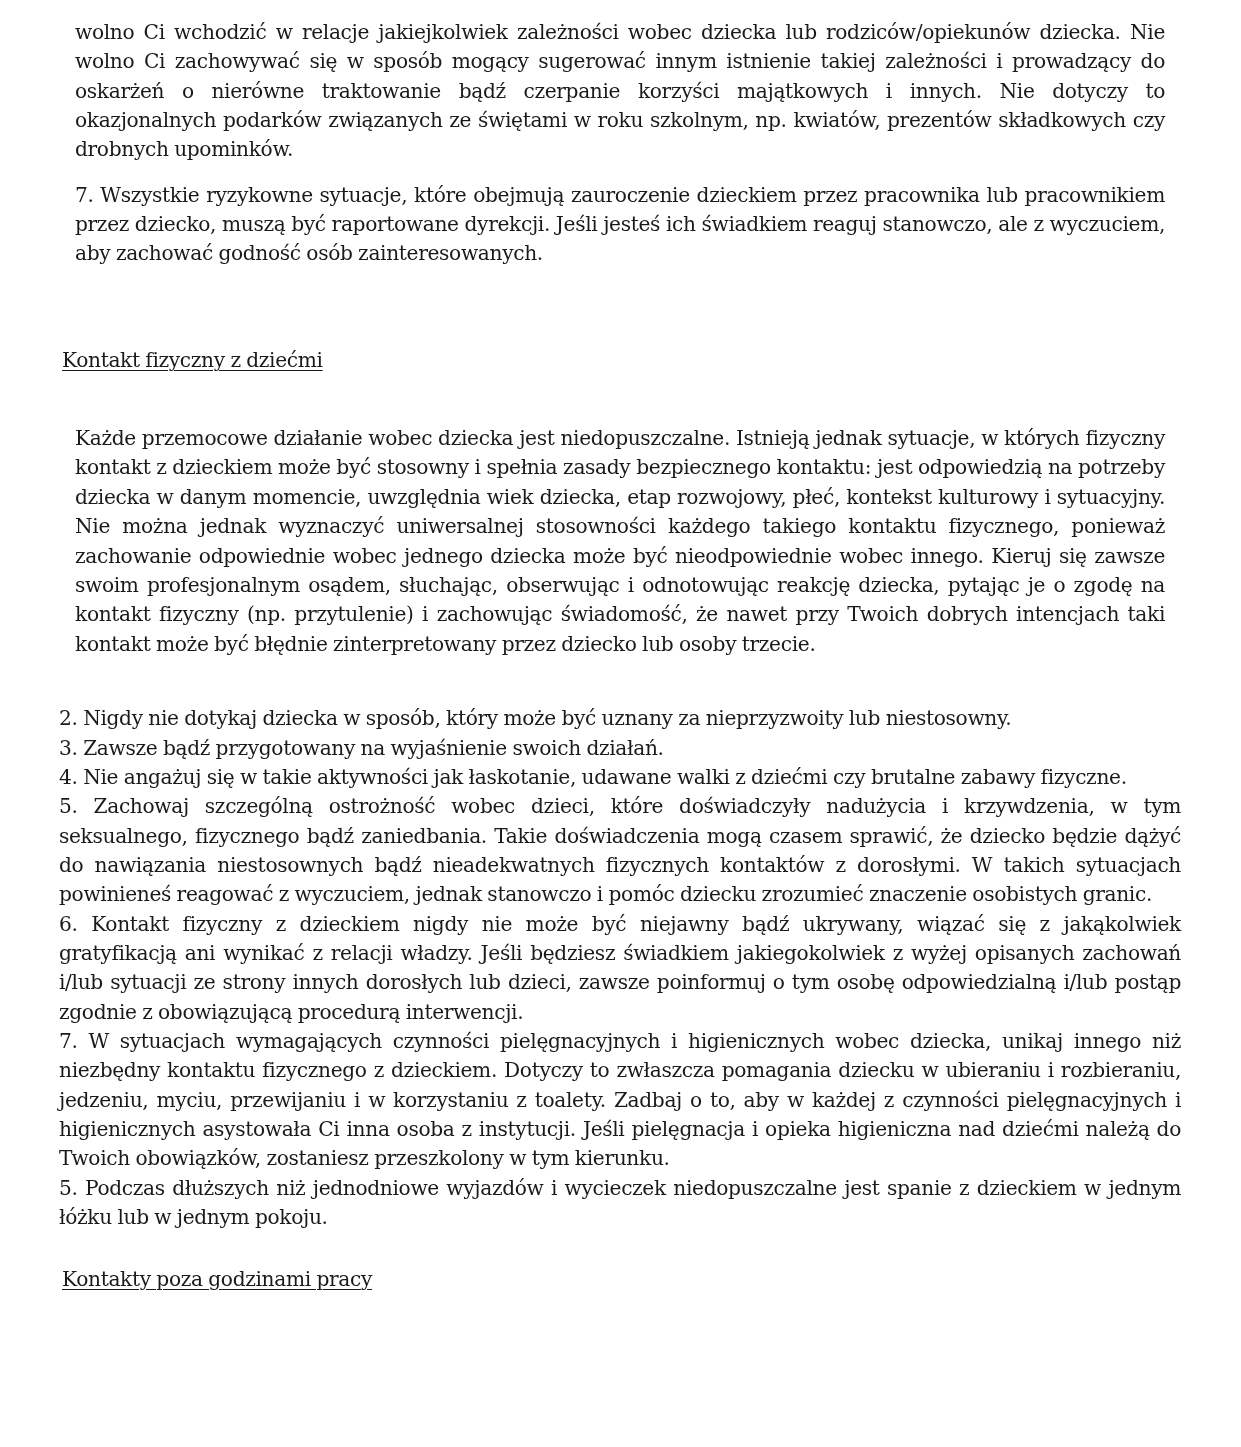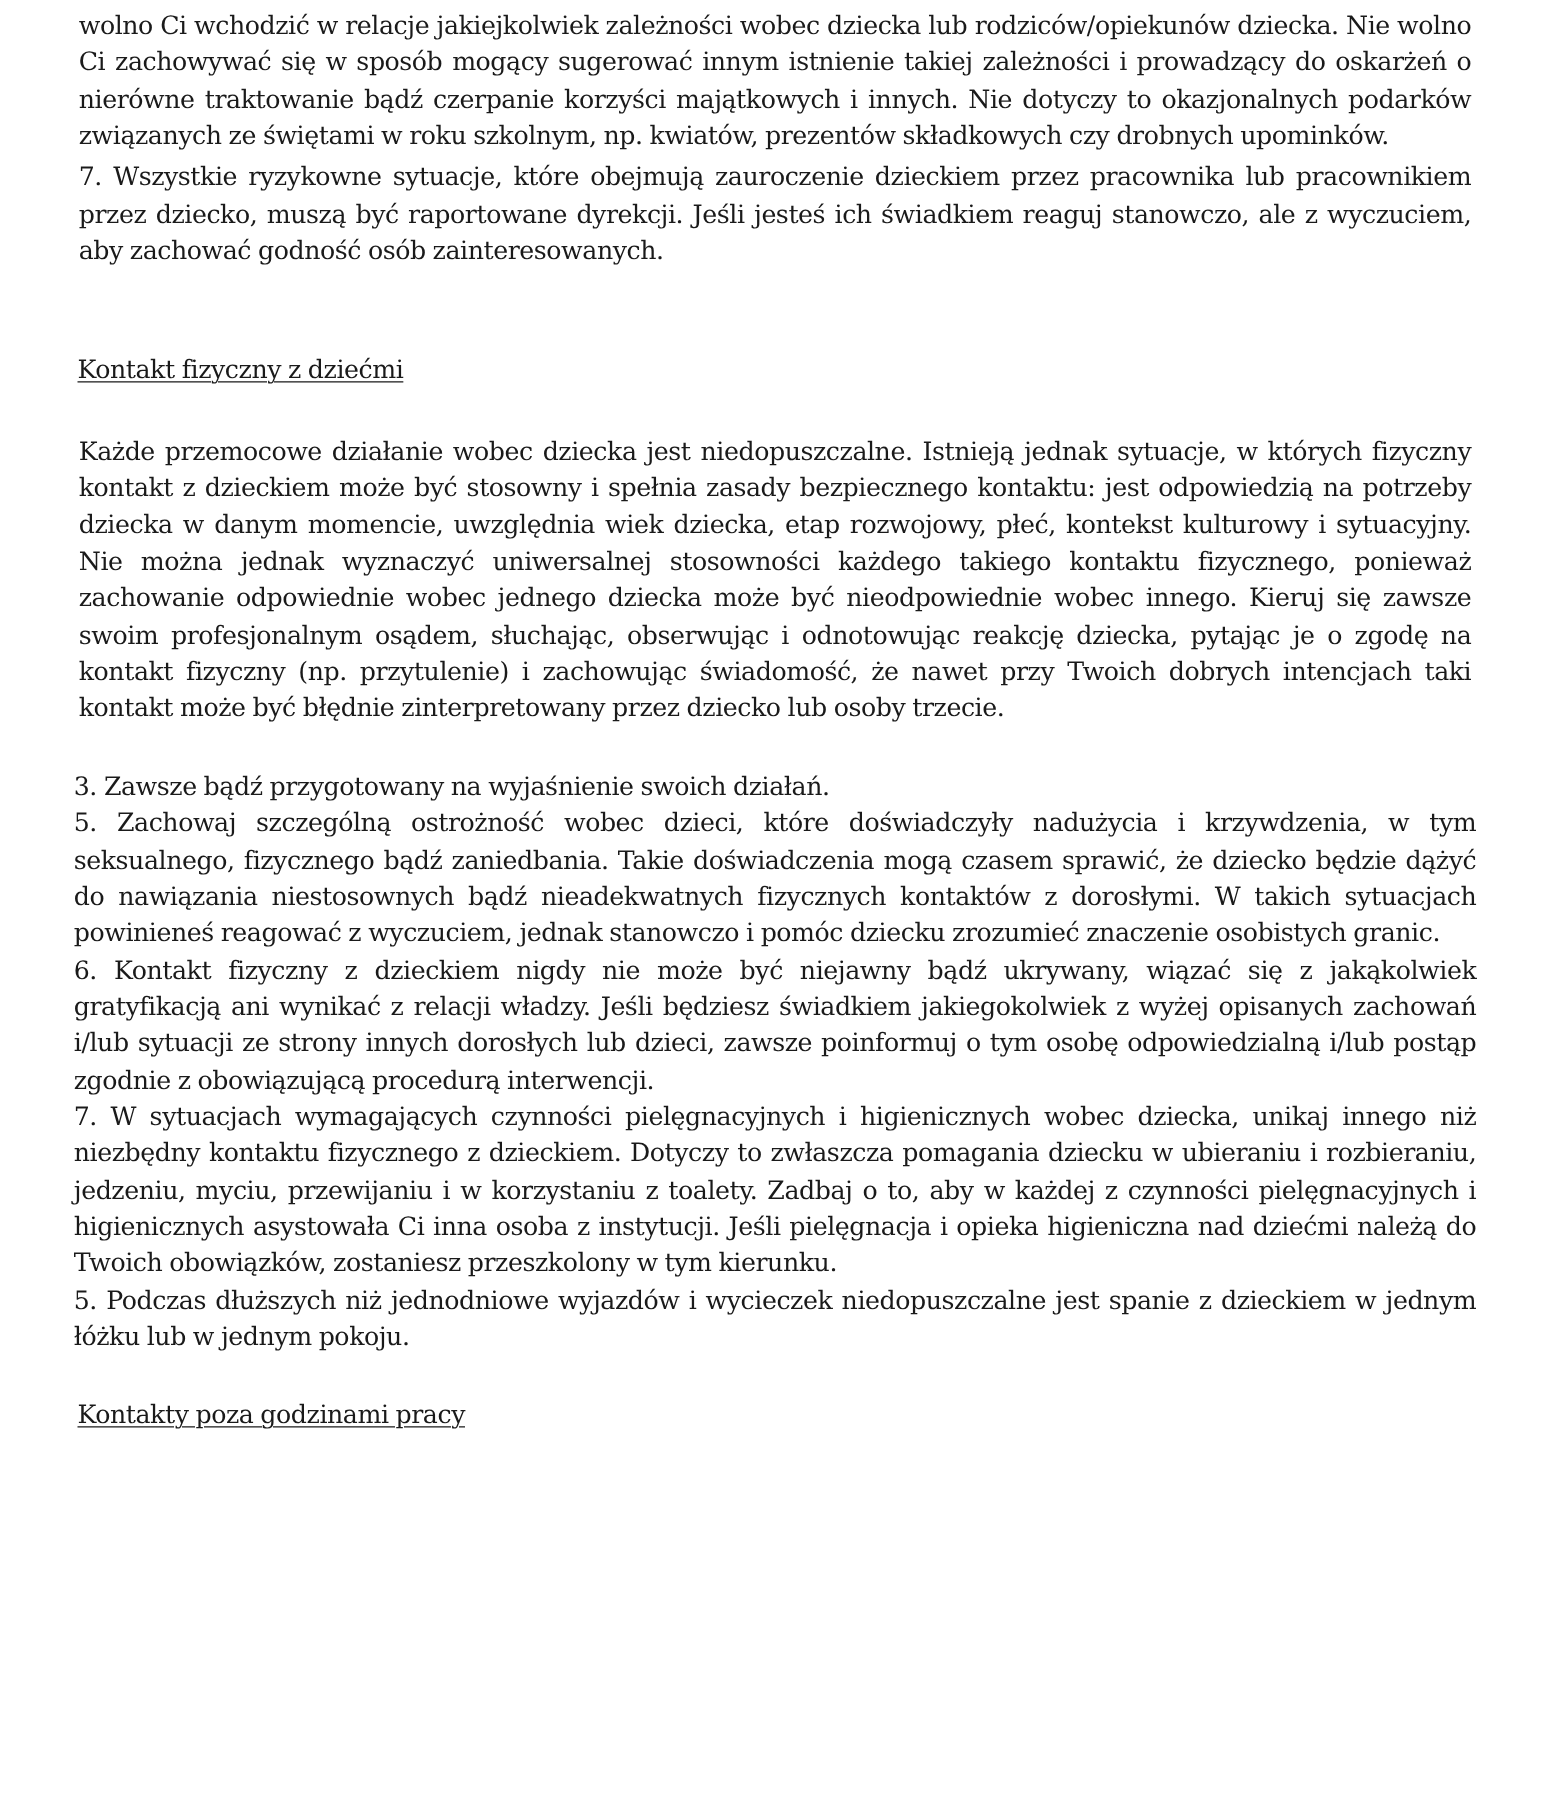--- a/index.html
+++ b/index.html
@@ -19,21 +19,21 @@
       top: 2px;
       width: 1122px;
       font-family: "DejaVu Serif", "Liberation Serif", serif;
       font-size: 20.2px;
       line-height: 29.35px;
       color: #1a1a1a;
       letter-spacing: -0.35px;
       word-spacing: -0.5px;
     }
     .para {
-      margin: 4px;
+      margin: 16px;
       text-align: justify;
       text-align-last: left;
     }
     .gap-1 { height: 29.35px; }
     .gap-2 { height: 58.7px; }
     .heading {
       margin: 3px;
       text-decoration: underline;
       text-decoration-thickness: 1px;
       text-underline-offset: 3px;
@@ -56,21 +56,23 @@
 
   <p class="heading">Kontakt fizyczny z dziećmi</p>
 
   <div class="gap-1"></div>
 
   <p class="para">Każde przemocowe działanie wobec dziecka jest niedopuszczalne. Istnieją jednak sytuacje, w których fizyczny kontakt z dzieckiem może być stosowny i spełnia zasady bezpiecznego kontaktu: jest odpowiedzią na potrzeby dziecka w danym momencie, uwzględnia wiek dziecka, etap rozwojowy, płeć, kontekst kulturowy i sytuacyjny. Nie można jednak wyznaczyć uniwersalnej stosowności każdego takiego kontaktu fizycznego, ponieważ zachowanie odpowiednie wobec jednego dziecka może być nieodpowiednie wobec innego. Kieruj się zawsze swoim profesjonalnym osądem, słuchając, obserwując i odnotowując reakcję dziecka, pytając je o zgodę na kontakt fizyczny (np. przytulenie) i zachowując świadomość, że nawet przy Twoich dobrych intencjach taki kontakt może być błędnie zinterpretowany przez dziecko lub osoby trzecie.</p>
 
   <div class="gap-1"></div>
 
   <div>
+    <p class="list-item full-last">2. Nigdy nie dotykaj dziecka w sposób, który może być uznany za nieprzyzwoity lub niestosowny.</p>
     <p class="list-item">3. Zawsze bądź przygotowany na wyjaśnienie swoich działań.</p>
+    <p class="list-item">4. Nie angażuj się w takie aktywności jak łaskotanie, udawane walki z dziećmi czy brutalne zabawy fizyczne.</p>
     <p class="list-item">5. Zachowaj szczególną ostrożność wobec dzieci, które doświadczyły nadużycia i krzywdzenia, w tym seksualnego, fizycznego bądź zaniedbania. Takie doświadczenia mogą czasem sprawić, że dziecko będzie dążyć do nawiązania niestosownych bądź nieadekwatnych fizycznych kontaktów z dorosłymi. W takich sytuacjach powinieneś reagować z wyczuciem, jednak stanowczo i pomóc dziecku zrozumieć znaczenie osobistych granic.</p>
     <p class="list-item">6. Kontakt fizyczny z dzieckiem nigdy nie może być niejawny bądź ukrywany, wiązać się z jakąkolwiek gratyfikacją ani wynikać z relacji władzy. Jeśli będziesz świadkiem jakiegokolwiek z wyżej opisanych zachowań i/lub sytuacji ze strony innych dorosłych lub dzieci, zawsze poinformuj o tym osobę odpowiedzialną i/lub postąp zgodnie z obowiązującą procedurą interwencji.</p>
     <p class="list-item full-last">7. W sytuacjach wymagających czynności pielęgnacyjnych i higienicznych wobec dziecka, unikaj innego niż niezbędny kontaktu fizycznego z dzieckiem. Dotyczy to zwłaszcza pomagania dziecku w ubieraniu i rozbieraniu, jedzeniu, myciu, przewijaniu i w korzystaniu z toalety. Zadbaj o to, aby w każdej z czynności pielęgnacyjnych i higienicznych asystowała Ci inna osoba z instytucji. Jeśli pielęgnacja i opieka higieniczna nad dziećmi należą do Twoich obowiązków, zostaniesz przeszkolony w tym kierunku.</p>
     <p class="list-item">5. Podczas dłuższych niż jednodniowe wyjazdów i wycieczek niedopuszczalne jest spanie z dzieckiem w jednym łóżku lub w jednym pokoju.</p>
   </div>
 
   <div class="gap-1"></div>
 
   <p class="heading">Kontakty poza godzinami pracy</p>
 

